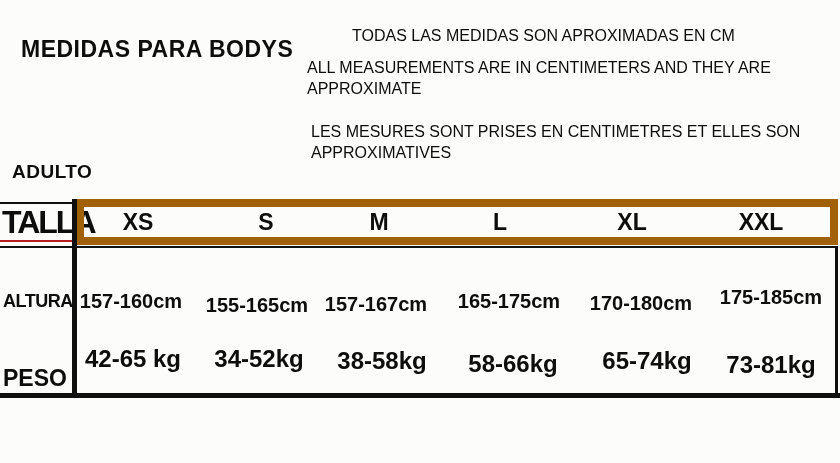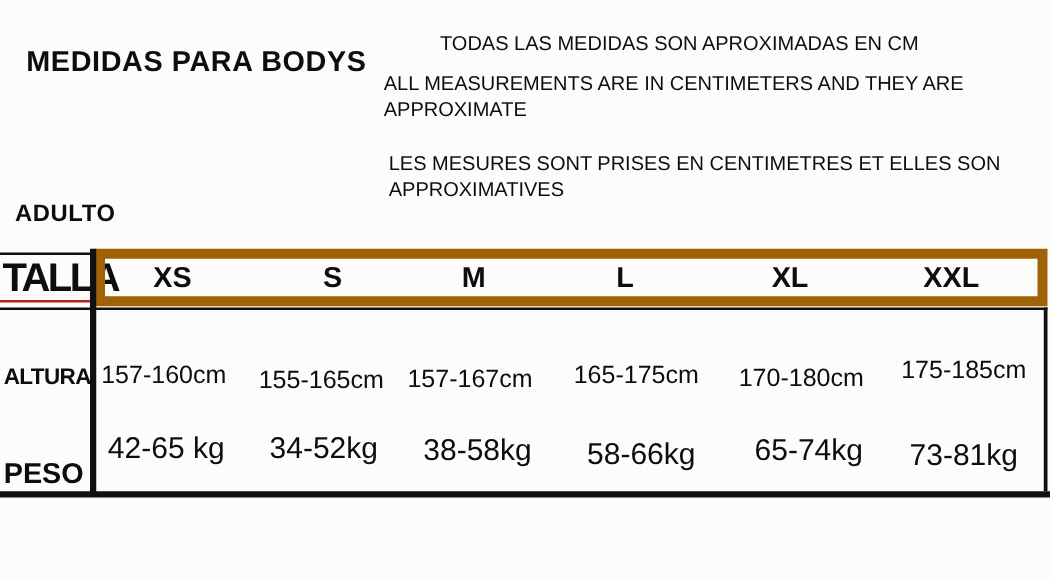--- a/index.html
+++ b/index.html
@@ -66,21 +66,21 @@
     background: #101010;
   }
 
   .row-label { font-weight: bold; white-space: nowrap; }
   .row-label.altura { left: 3px; top: 291px; font-size: 18px; letter-spacing: -0.5px; }
   .row-label.peso   { left: 3px; top: 344px; font-size: 23px; margin-top: 21px; }
 
   .val {
     position: absolute;
     transform: translate(-50%, -50%);
-    font-weight: normal; white-space: nowrap;
+    font-weight: bold; white-space: nowrap;
   }
   .val.h { font-size: 20px; }
   .val.w { font-size: 24px; }
   
   .h1 { left: 131px; top: 301px; } .h2 { left: 257px; top: 305px; }
   .h3 { left: 376px; top: 304px; } .h4 { left: 509px; top: 301px; }
   .h5 { left: 641px; top: 303px; } .h6 { left: 771px; top: 297px; }
   .w1 { left: 133px; top: 359px; } .w2 { left: 259px; top: 359px; }
   .w3 { left: 382px; top: 361px; } .w4 { left: 513px; top: 364px; }
   .w5 { left: 647px; top: 361px; } .w6 { left: 771px; top: 365px; }

